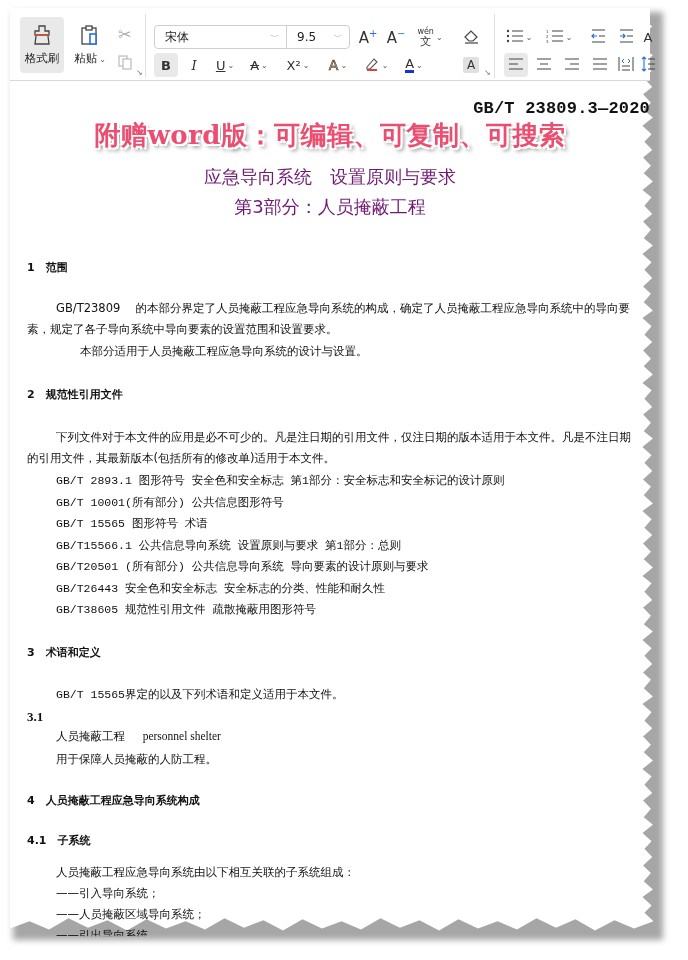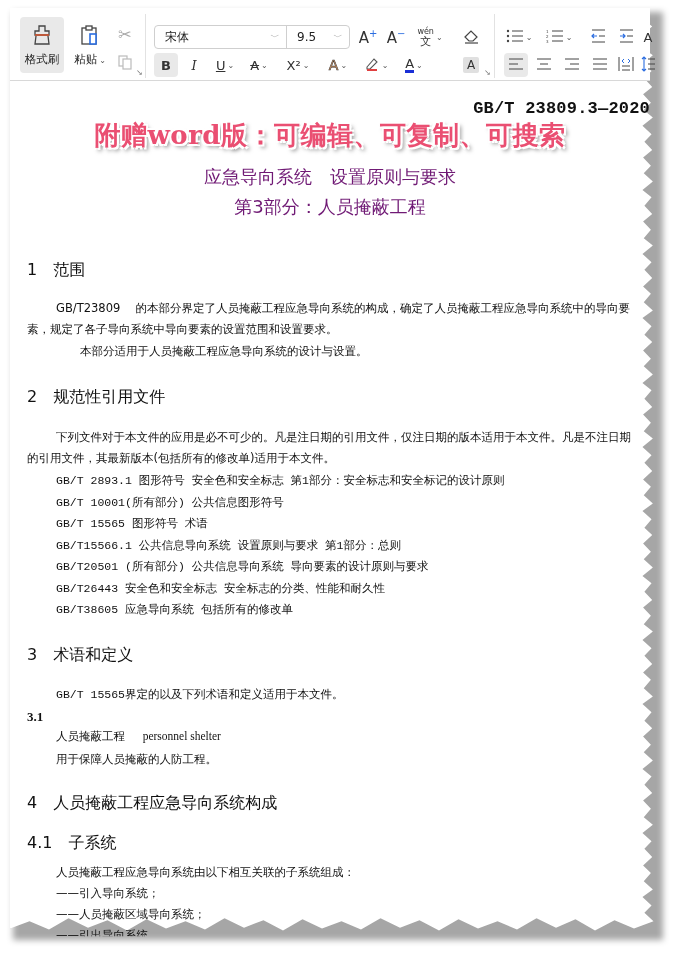--- a/index.html
+++ b/index.html
@@ -25,21 +25,21 @@
     }
     .grp { position: absolute; top: 0; height: 73px; }
     .grp-sep { position: absolute; top: 6px; width: 1px; height: 64px; background: #e2e2e2; }
     .launcher { position: absolute; font-size: 8px; color: #777; }
     .btn {
       position: absolute; display: flex; align-items: center; justify-content: center;
       color: #333; font-size: 12px; border-radius: 4px;
       font-family: "DejaVu Sans", sans-serif;
     }
     .btn.active { background: #e9e9e9; }
-    .big-btn { flex-direction: column; font-family: Liberation Serif, serif; }
+    .big-btn { flex-direction: column; }
     .big-btn .lbl { font-size: 11.5px; color: #222; margin-top: 2px; white-space: nowrap; }
     .caret { font-size: 8px; color: #555; margin-left: 2px; }
     .combo {
       position: absolute; top: 17px; height: 24px; border: 1px solid #cfcfcf; border-radius: 4px;
       display: flex; align-items: center; font-size: 12px; color: #222; background: #fff;
     }
     .combo .val { padding-left: 10px; flex: 1; }
     .combo .dd { width: 22px; text-align: center; color: #777; font-size: 9px; }
     .combo .divider { width: 1px; height: 22px; background: #cfcfcf; }
     .gray-a { background: #e0e0e0; border-radius: 2px; padding: 1px 4px; font-size: 12px; }
@@ -59,21 +59,21 @@
     }
     .title1, .title2 {
       position: absolute; left: 0; width: 640px; text-align: center; color: #701a75;
       font-size: 18px; font-family: "DejaVu Sans", sans-serif;
     }
     .title1 { top: 83px; }
     .title2 { top: 113px; }
 
     .p { position: absolute; left: 17px; font-size: 11.5px; color: #111; white-space: nowrap;
          font-family: "DejaVu Sans", sans-serif; }
-    .h { font-weight: normal; font-size: 16px; }
+    .h { font-weight: bold; font-size: 11px; }
     .mono { font-family: "Liberation Mono", monospace; }
     .ind-wrap { white-space: normal; width: 610px; line-height: 21px; text-indent: 29px; }
     .serif-b { font-family: "Liberation Serif", serif; font-weight: bold; font-size: 13px; }
     .serif { font-family: "Liberation Serif", serif; }
   </style>
 </head>
 <body>
 
 <div class="shadow-sheet"></div>
 <div class="sheet">
@@ -308,21 +308,21 @@
   <div class="p" style="top:262px;left:38px;margin-left:32px;">本部分适用于人员掩蔽工程应急导向系统的设计与设置。</div>
 
   <div class="p h" style="top:305px;">2　规范性引用文件</div>
   <div class="p ind-wrap" style="top:345px;left:17px;">下列文件对于本文件的应用是必不可少的。凡是注日期的引用文件，仅注日期的版本适用于本文件。凡是不注日期的引用文件，其最新版本(包括所有的修改单)适用于本文件。</div>
   <div class="p mono" style="top:391px;left:46px;">GB/T  2893.1  图形符号  安全色和安全标志  第1部分：安全标志和安全标记的设计原则</div>
   <div class="p mono" style="top:413px;left:46px;">GB/T  10001(所有部分)  公共信息图形符号</div>
   <div class="p mono" style="top:434px;left:46px;">GB/T  15565  图形符号  术语</div>
   <div class="p mono" style="top:456px;left:46px;">GB/T15566.1    公共信息导向系统  设置原则与要求  第1部分：总则</div>
   <div class="p mono" style="top:477px;left:46px;">GB/T20501  (所有部分)  公共信息导向系统  导向要素的设计原则与要求</div>
   <div class="p mono" style="top:499px;left:46px;">GB/T26443    安全色和安全标志  安全标志的分类、性能和耐久性</div>
-  <div class="p mono" style="top:520px;left:46px;">GB/T38605    应急导向系统  包括所有的修改单</div>
+  <div class="p mono" style="top:520px;left:46px;">GB/T38605    规范性引用文件  疏散掩蔽用图形符号</div>
 
   <div class="p h" style="top:563px;">3　术语和定义</div>
   <div class="p mono" style="top:605px;left:46px;">GB/T  15565界定的以及下列术语和定义适用于本文件。</div>
   <div class="p serif-b" style="top:627px;">3.1</div>
   <div class="p" style="top:647px;left:46px;">
     <span>人员掩蔽工程</span>
     <span class="serif" style="margin-left:14px;">personnel  shelter</span>
   </div>
   <div class="p" style="top:670px;left:46px;">用于保障人员掩蔽的人防工程。</div>
 

